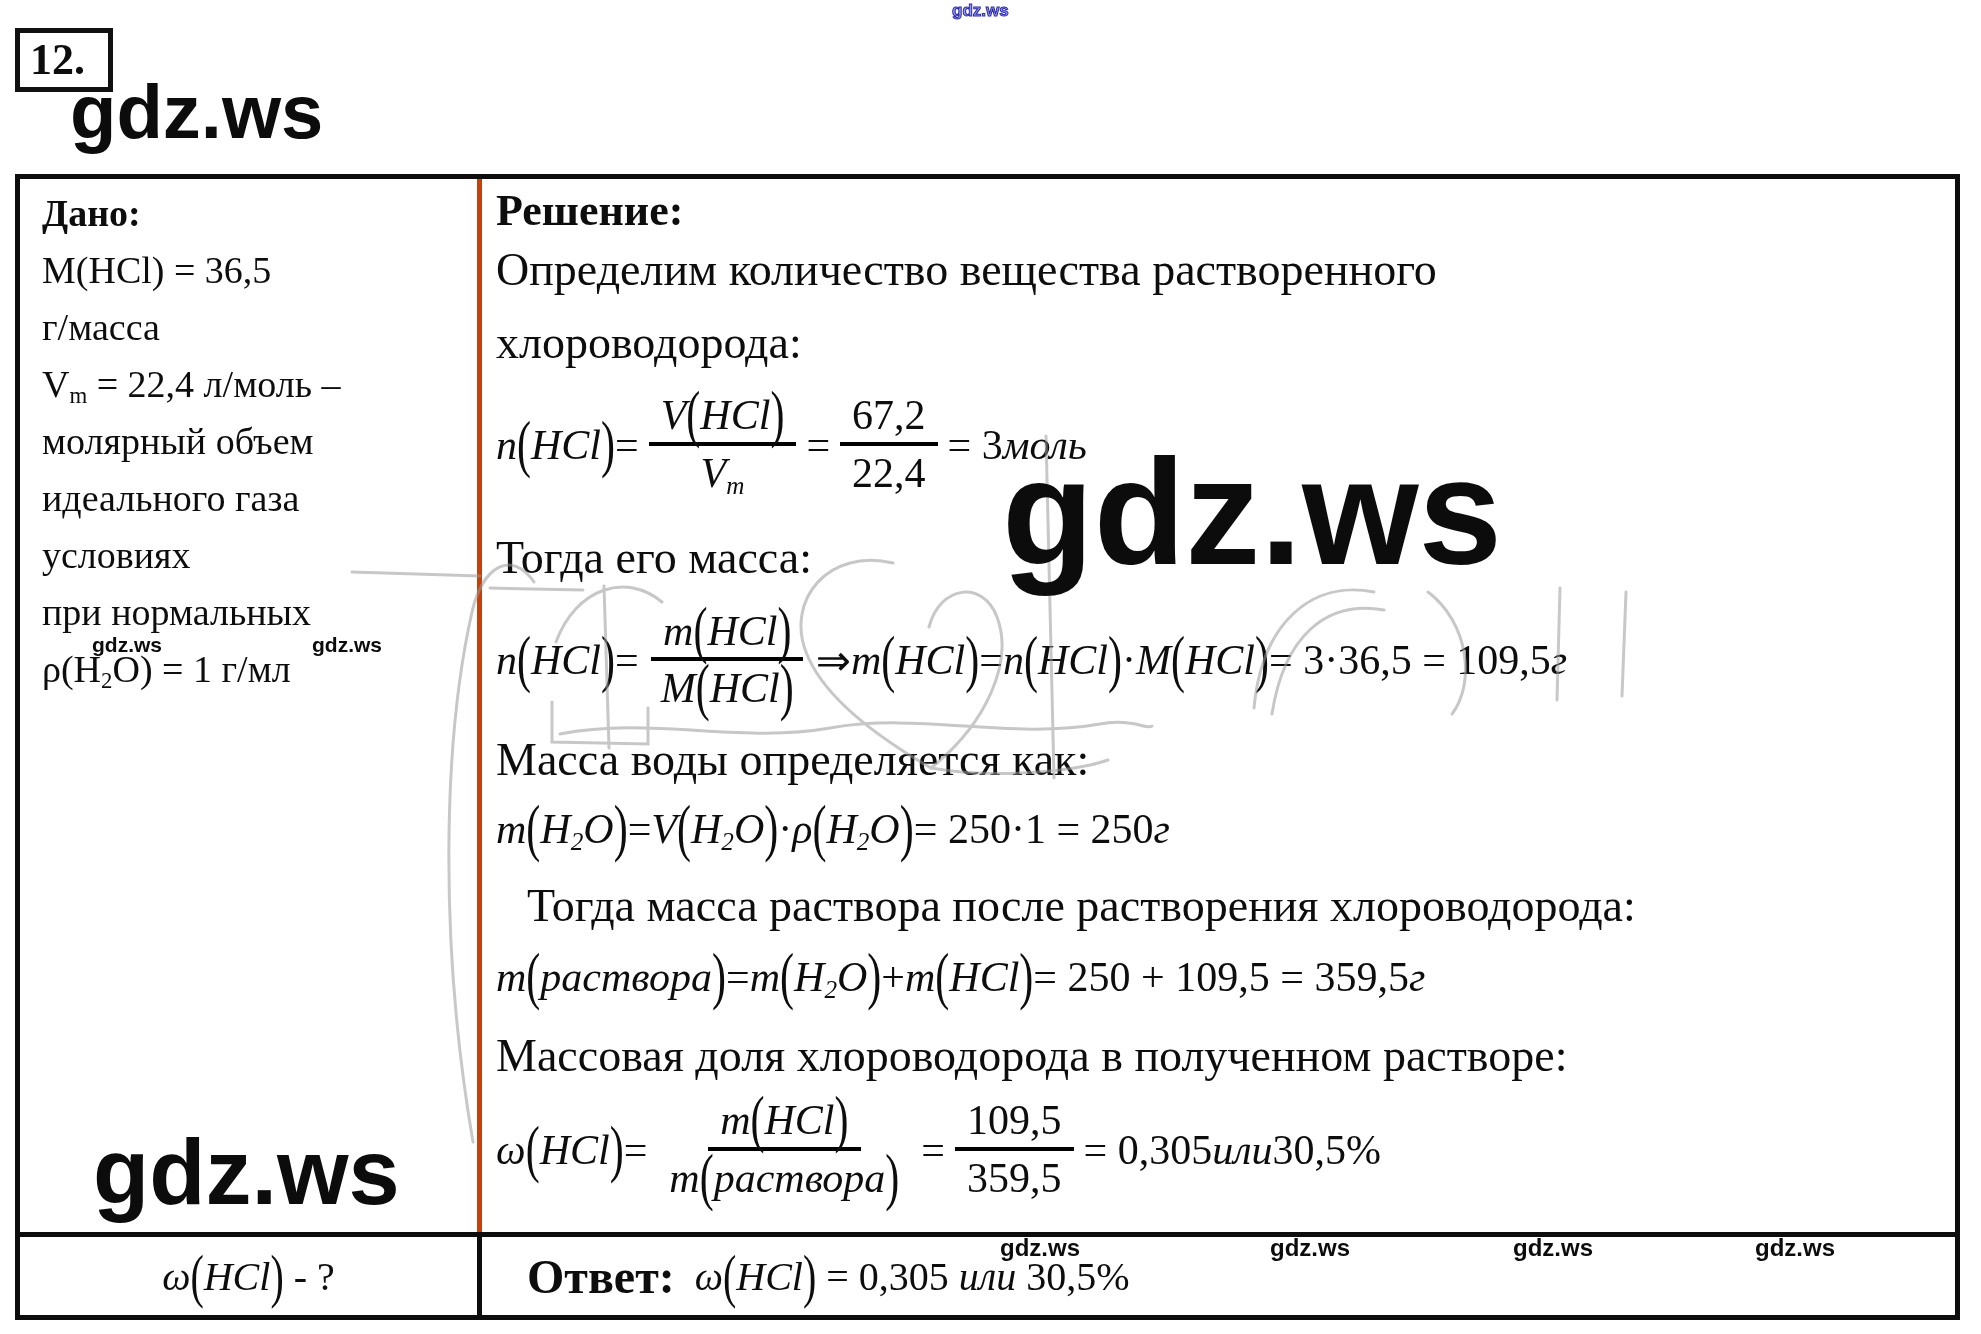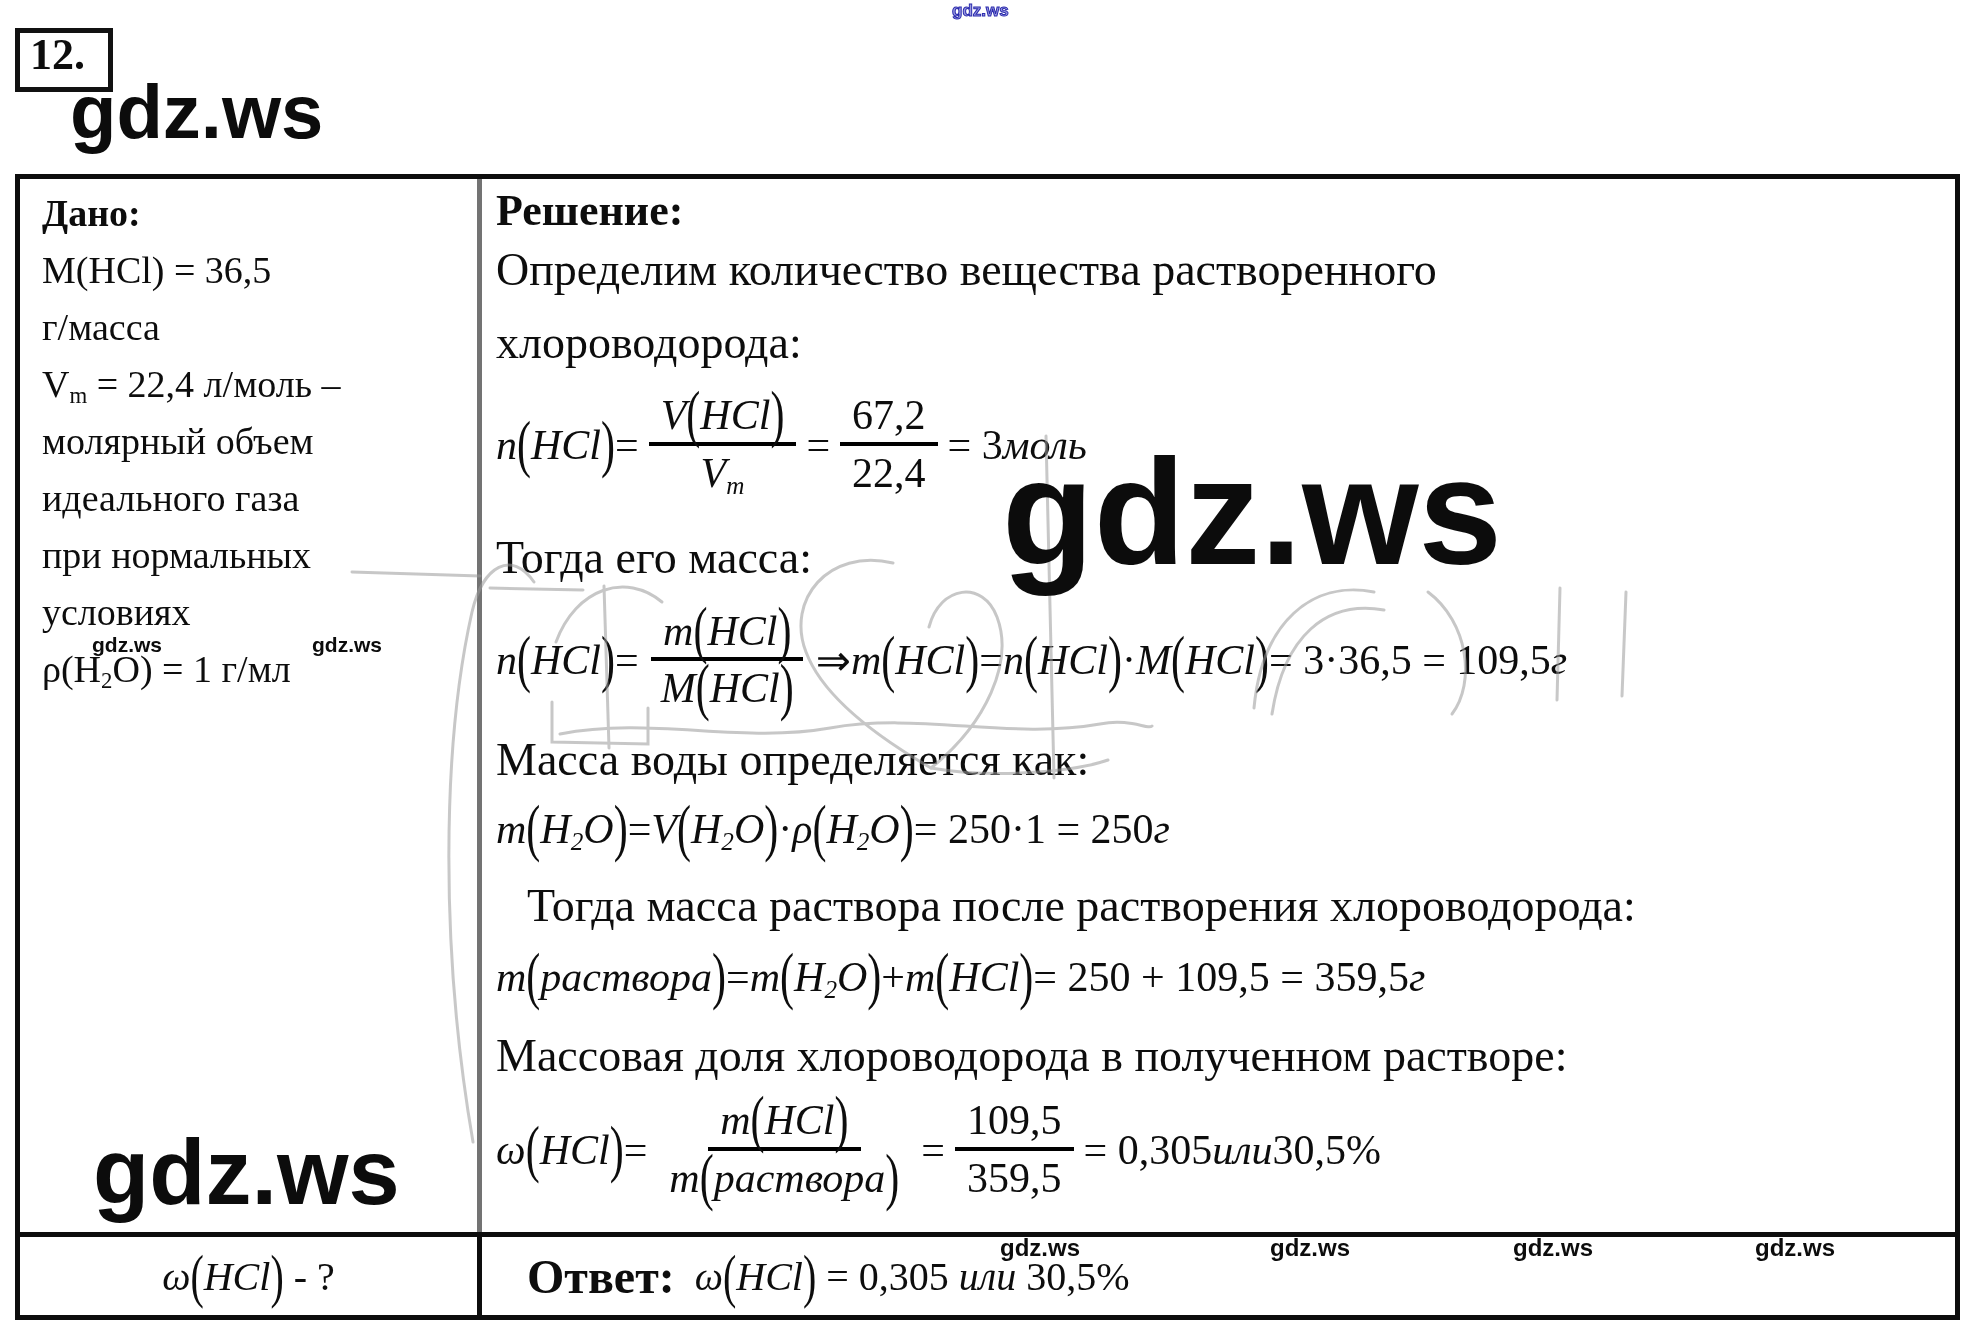--- a/index.html
+++ b/index.html
@@ -1,40 +1,40 @@
 <!DOCTYPE html>
 <html><head>
 <meta charset="utf-8">
 <style>
   html,body{margin:0;padding:0;background:#ffffff;}
   #page{position:relative;width:1981px;height:1334px;background:#fff;overflow:hidden;
         font-family:"Liberation Serif",serif;color:#0d0d0d;}
 
   
   #box12{position:absolute;left:15px;top:28px;width:78px;height:54px;
-         border:5px solid #111;display:flex;
+         border:5px solid #111;display:flex;align-items:center;
          padding-left:10px;box-sizing:content-box;}
   #box12 span{font-size:44px;font-weight:bold;line-height:1;}
 
   
   .wm{position:absolute;font-family:"Liberation Sans",sans-serif;font-weight:600;
       color:#0c0c0c;line-height:1;z-index:4;white-space:nowrap;}
   .wm-big-a{left:70px;top:74px;font-size:76px;}
   .wm-big-c{left:1002px;top:437px;font-size:150px;}
   .wm-big-d{left:93px;top:1126px;font-size:92px;}
   .wm-small{font-size:21px;font-weight:700;}
   .wm-blue{left:952px;top:2px;font-size:17px;font-weight:700;color:#9a9ae0;
            -webkit-text-stroke:1px #2a2aad;}
 
   
   #tbl{position:absolute;left:15px;top:174px;width:1945px;height:1146px;
        border:5px solid #0d0d0d;box-sizing:border-box;display:grid;
        grid-template-columns:462px 1fr;grid-template-rows:1053px 1fr;z-index:1;background:transparent;}
   .cell{position:relative;box-sizing:border-box;}
-  .c-given{border-right:5px solid #737373;padding:6px 0 0 22px;}
+  .c-given{border-right:5px solid #c2410c;padding:6px 0 0 22px;}
   .c-question{border-right:5px solid #0d0d0d;border-top:5px solid #0d0d0d;
               display:flex;align-items:center;justify-content:center;}
   .c-answer{border-top:5px solid #0d0d0d;display:flex;align-items:center;padding-left:45px;}
 
   .given-line{font-size:38px;line-height:57px;white-space:nowrap;}
   .given-title{font-weight:bold;}
 
   .sol-title{position:absolute;left:14px;top:6px;font-size:44px;font-weight:bold;white-space:nowrap;}
   .sol-text{position:absolute;left:14px;font-size:46px;white-space:nowrap;}
   .formula{position:absolute;left:14px;font-size:42px;white-space:nowrap;display:flex;align-items:center;}
@@ -74,22 +74,22 @@
 
   <div id="tbl">
 
     <div class="cell c-given">
       <div class="given-line given-title">Дано:</div>
       <div class="given-line">M(HCl) = 36,5</div>
       <div class="given-line">г/масса</div>
       <div class="given-line">V<sub>m</sub> = 22,4 л/моль –</div>
       <div class="given-line">молярный объем</div>
       <div class="given-line">идеального газа</div>
+      <div class="given-line">условиях</div>
       <div class="given-line">при нормальных</div>
-      <div class="given-line">условиях</div>
       <div class="given-line">ρ(H<sub>2</sub>O) = 1 г/мл</div>
     </div>
 
     <div class="cell">
       <div class="sol-title">Решение:</div>
       <div class="sol-text" style="top:64px;">Определим количество вещества растворенного</div>
       <div class="sol-text" style="top:137px;">хлороводорода:</div>
       <div class="formula" style="top:203px;height:125px;"><i>n</i><span class="p">(</span><i>HCl</i><span class="p">)</span> = <f-r>
             <f-n><i>V</i><span class="p">(</span><i>HCl</i><span class="p">)</span></f-n>
             <f-d><i>V<sub>m</sub></i></f-d>

